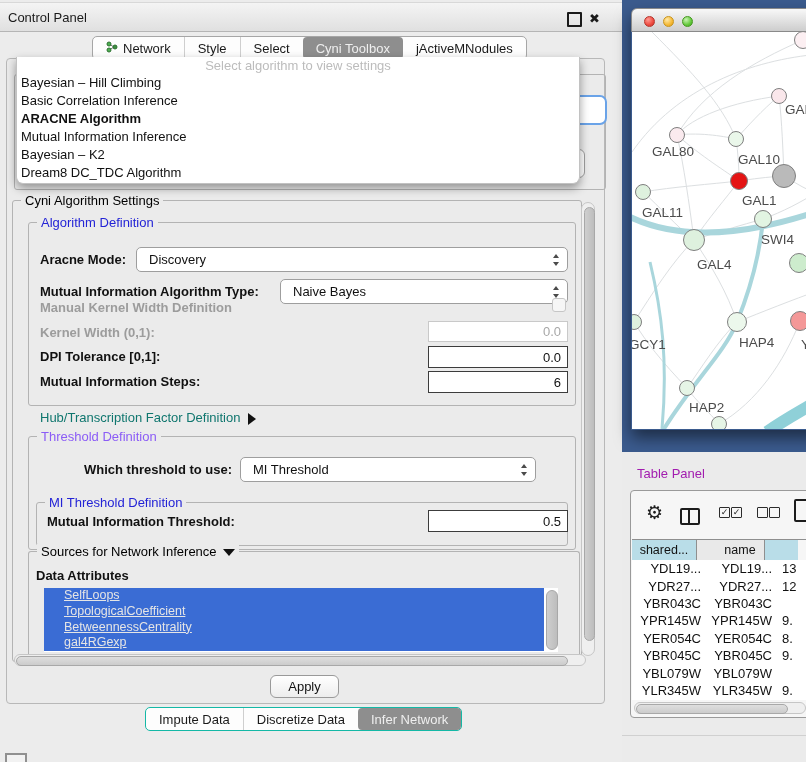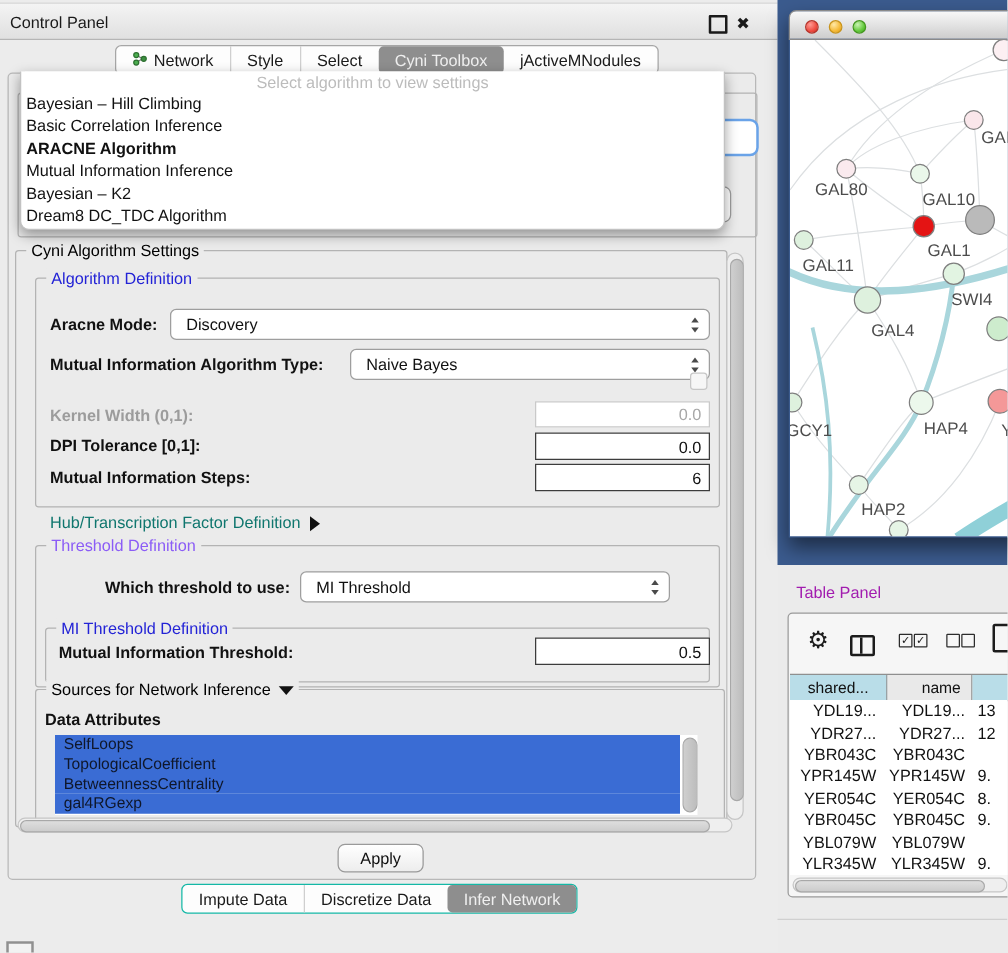--- a/index.html
+++ b/index.html
@@ -51,21 +51,21 @@
     border-radius:0 0 7px 7px;box-shadow:0 4px 10px rgba(0,0,0,.38);z-index:30;overflow:hidden;}
   #algo-placeholder{height:17px;text-align:center;font-size:13px;color:#bcbcbc;line-height:17px;}
   .opt{height:18px;line-height:18px;font-size:13px;color:#111;padding-left:4px;white-space:nowrap;}
   .opt.bold{font-weight:bold;}
 
   
   .sb-track{background:#efefef;border:1px solid #c6c6c6;border-radius:7px;}
   .sb-thumb{position:absolute;background:linear-gradient(90deg,#cfcfcf,#bdbdbd);border:1px solid #a8a8a8;border-radius:6px;}
   .sb-thumb.h{background:linear-gradient(#dedede,#cccccc);}
 
-  .attr-item{height:15.8px;line-height:15.8px;background:#3a6cd4;color:#0f172a;font-size:12.5px;padding-left:7px;white-space:nowrap;}
+  .attr-item{height:15.8px;line-height:15.8px;background:#3a6cd4;color:#e5e5e5;font-size:12.5px;padding-left:20px;white-space:nowrap;text-decoration:underline;}
 
   .btn{background:linear-gradient(#ffffff,#ededed);border:1px solid #9a9a9a;border-radius:6px;
     font-size:13px;color:#111;display:flex;align-items:center;justify-content:center;}
 
   #bottom-tabbar{left:145px;top:707px;height:22px;background:#fdfdfd;border:1px solid #14b8a6;border-radius:5px;display:flex;}
   #grip-icon{left:5px;top:753px;width:18px;height:12px;border:2px solid #909090;background:#f2f2f2;}
 
   .tri-right{display:inline-block;width:0;height:0;border-top:6px solid transparent;border-bottom:6px solid transparent;border-left:8px solid #111;margin-left:8px;vertical-align:middle;}
   .tri-down{display:inline-block;width:0;height:0;border-left:6px solid transparent;border-right:6px solid transparent;border-top:7px solid #111;margin-left:6px;vertical-align:middle;}
 
@@ -187,20 +187,21 @@
         </span>
     </div>
     <span class="abs flabel" style="left:40px;top:284px;">Mutual Information Algorithm Type:</span>
     <div class="abs combo" style="left:280px;top:279px;width:288px;height:25px;">
       <span>Naive Bayes</span>
       <span class="spin">
           <span class="up"></span>
           <span class="dn"></span>
         </span>
     </div>
+    <span class="abs flabel dim" style="left:40px;top:300px;">Manual Kernel Width Definition</span>
     <span class="abs" style="left:552px;top:298px;width:14px;height:14px;background:#f6f6f6;border:1px solid #c6c6c6;border-radius:3px;box-sizing:border-box;"></span>
     <span class="abs flabel dim" style="left:40px;top:325px;">Kernel Width (0,1):</span>
     <div class="abs field dim" style="left:428px;top:321px;width:140px;height:21px;">
       <span>0.0</span>
     </div>
     <span class="abs flabel" style="left:40px;top:349px;">DPI Tolerance [0,1]:</span>
     <div class="abs field dark" style="left:428px;top:346px;width:140px;height:22px;">
       <span>0.0</span>
     </div>
     <span class="abs flabel" style="left:40px;top:374px;">Mutual Information Steps:</span>
@@ -353,21 +354,21 @@
       <span id="split-icon" class="tool-icon">
           <div></div>
         </span>
       <span class="cb" style="left:88px;top:16px;">✓</span>
       <span class="cb" style="left:100px;top:16px;">✓</span>
       <span class="cb" style="left:126px;top:16px;"></span>
       <span class="cb" style="left:138px;top:16px;"></span>
       <span id="doc-icon" class="tool-icon"></span>
 
       <div id="thead" class="abs">
-        <div class="th hl" style="width:78px;">shared...</div>
+        <div class="th hl" style="width:65px;">shared...</div>
         <div class="th plain" style="width:68px;">name</div>
         <div class="th hl" style="width:33px;border-right:none;"></div>
       </div>
       <div id="tbody" class="abs">
           <div class="tr">
             <div class="td c1">YDL19...</div>
             <div class="td c2">YDL19...</div>
             <div class="td c3">13</div>
           </div>
           <div class="tr">

